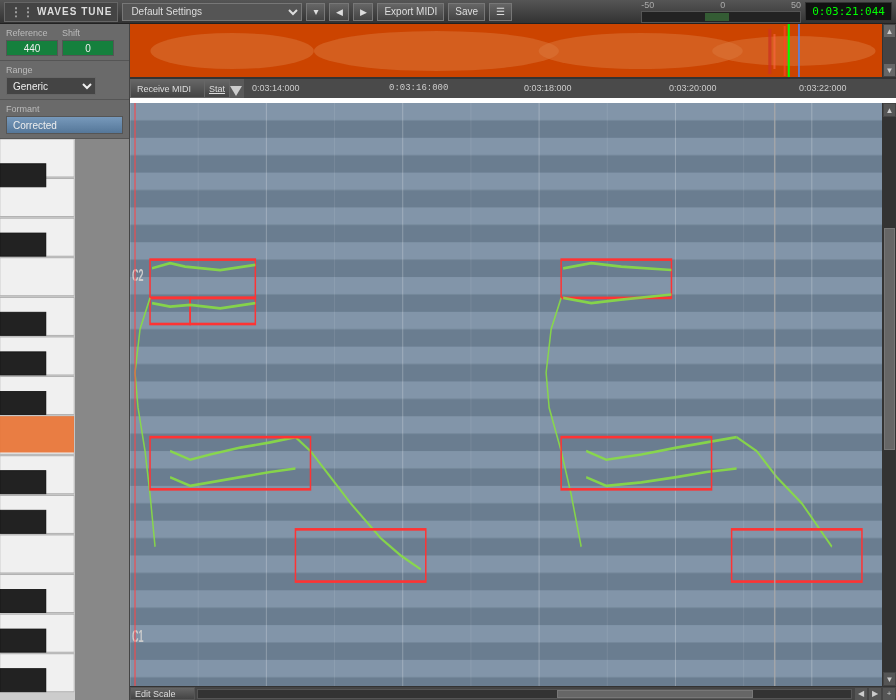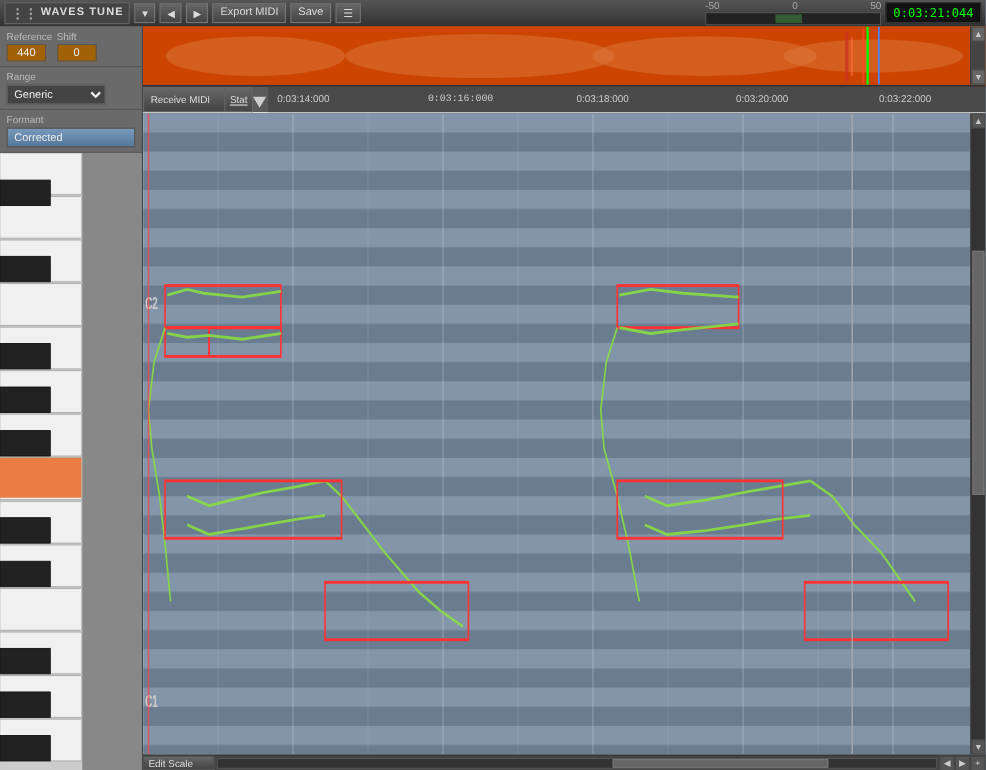--- a/index.html
+++ b/index.html
@@ -119,25 +119,25 @@
       font-size: 9px;
       color: #bbb;
       margin-bottom: 2px;
     }
     .control-row {
       display: flex;
       gap: 4px;
       align-items: center;
     }
     .num-input {
-      background: #a16207;
+      background: #15803d;
       border: 1px solid #555;
       color: #eee;
       font-size: 10px;
-      width: 36px;
+      width: 52px;
       height: 16px;
       padding: 0 2px;
       text-align: center;
     }
     .btn-control {
       background: linear-gradient(to bottom, #888, #666);
       border: 1px solid #555;
       color: #eee;
       font-size: 10px;
       padding: 1px 6px;
@@ -198,21 +198,21 @@
       font-size: 8px;
       cursor: pointer;
       color: #ccc;
     }
 
     
     .timeline-header {
       height: 24px;
       background: #5a5a5a;
       display: flex;
-      border-bottom: 1px solid #ffffff;
+      border-bottom: 5px solid #ffffff;
       position: relative;
       text-align: center;
     }
     .receive-midi-btn {
       background: linear-gradient(to bottom, #666, #444);
       border: 1px solid #666;
       color: #ddd;
       font-size: 9px;
       padding: 0 6px;
       cursor: pointer;
@@ -347,20 +347,23 @@
     }
   </style>
 </head>
 <body>
 
 <div class="top-bar">
   <div class="logo">
     <span style="font-size:12px;color:#aaa;">⋮⋮</span>
     <span style="font-weight:bold;font-size:10px;color:#ddd;letter-spacing:1px;">WAVES TUNE</span>
   </div>
+  <select class="preset-dropdown">
+    <option>Default Settings</option>
+  </select>
   <div class="btn-small">▾</div>
   <div class="nav-arrow">◀</div>
   <div class="nav-arrow">▶</div>
   <div class="btn-small">Export MIDI</div>
   <div class="btn-small">Save</div>
   <div class="btn-small">☰</div>
   <div class="top-right-meter">
     <div style="display:flex;flex-direction:column;gap:1px;">
       <div class="meter-labels">
         <span>-50</span>

